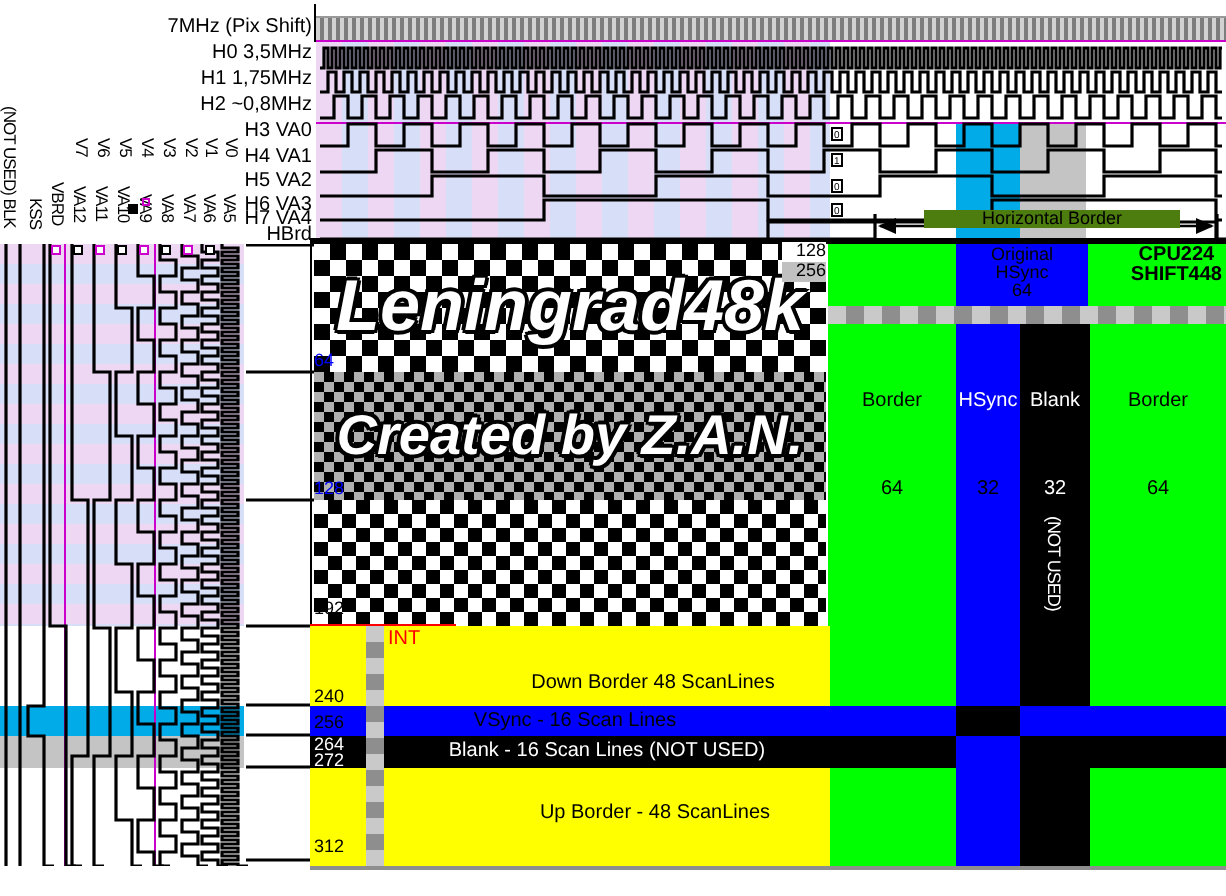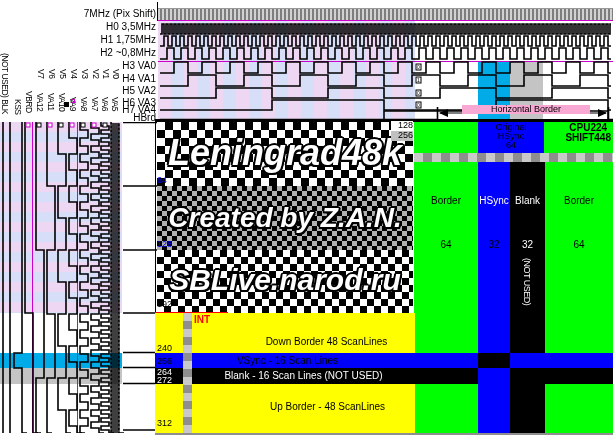--- a/index.html
+++ b/index.html
@@ -91,21 +91,21 @@
       <rect x="258" y="64" width="5" height="6" fill="#fff" stroke="#000" stroke-width="1"></rect>
       <text x="259" y="69" font-size="5px" font-family="Liberation Sans, sans-serif">0</text>
       <rect x="258" y="77" width="5" height="6" fill="#fff" stroke="#000" stroke-width="1"></rect>
       <text x="259" y="82" font-size="5px" font-family="Liberation Sans, sans-serif">1</text>
       <rect x="258" y="90" width="5" height="6" fill="#fff" stroke="#000" stroke-width="1"></rect>
       <text x="259" y="95" font-size="5px" font-family="Liberation Sans, sans-serif">0</text>
       <rect x="258" y="102" width="5" height="6" fill="#fff" stroke="#000" stroke-width="1"></rect>
       <text x="259" y="107" font-size="5px" font-family="Liberation Sans, sans-serif">0</text>
     </svg>
 
-  <div class="abs t9 ctr" style="left:462px;top:105px;width:128px;background:#f9a8d4;">Horizontal Border</div>
+  <div class="abs t9 ctr" style="left:462px;top:105px;width:128px;background:#4d7c0f;">Horizontal Border</div>
 
   <div class="abs" style="left:155px;top:119px;width:458px;height:3px;background:#000;"></div>
 
   <div class="abs vstripes" style="left:0;top:122px;width:122px;height:191px;"></div>
   <div class="abs" style="left:0;top:353px;width:122px;height:15px;background:#00abe8;"></div>
   <div class="abs" style="left:0;top:368px;width:122px;height:16px;background:#c4c4c4;"></div>
   <svg id="leftsvg" class="abs" style="left:0;top:122px;" width="158" height="311" viewBox="0 0 158 311">
       <line x1="32.5" y1="0" x2="32.5" y2="311" stroke="#cc00cc" stroke-width="1"></line>
       <line x1="77.5" y1="0" x2="77.5" y2="311" stroke="#cc00cc" stroke-width="1"></line>
       <path d="M3,0V311M10,0V311" fill="none" stroke="#000" stroke-width="1.6"></path>
@@ -136,21 +136,20 @@
       <line x1="123" y1="261.5" x2="157" y2="261.5" stroke="#000" stroke-width="1.4"></line>
       <line x1="123" y1="308" x2="157" y2="308" stroke="#000" stroke-width="1.4"></line>
     </svg>
   <div class="abs" style="left:155px;top:122px;width:1px;height:311px;background:#000;"></div>
 
   <div class="abs ck1" style="left:157px;top:122px;width:256px;height:64px;"></div>
   <div class="abs ck2" style="left:157px;top:186px;width:256px;height:64px;"></div>
   <div class="abs ck3" style="left:157px;top:250px;width:256px;height:63px;"></div>
   <div class="abs bigtxt" style="left:157px;top:122px;width:256px;height:64px;font-size:36px;line-height:62px;">Leningrad48k</div>
   <div class="abs bigtxt" style="left:157px;top:186px;width:256px;height:64px;font-size:28px;line-height:64px;">Created by Z.A.N.</div>
-  <div class="abs bigtxt" style="left:157px;top:250px;width:256px;height:63px;font-size:30px;line-height:60px;">SBLive.narod.ru</div>
 
   <div class="abs t9" style="left:391px;top:121px;width:22px;height:10px;background:#fff;text-align:right;">128</div>
   <div class="abs t9" style="left:391px;top:131px;width:22px;height:10px;background:#c0c0c0;text-align:right;">256</div>
 
   <div class="abs" style="left:414px;top:122px;width:199px;height:311px;background:#00ff00;">
     <div class="abs" style="left:64px;top:0;width:66px;height:31px;background:#0000ff;text-align:center;">
       <div class="t9" style="margin-top:1px;">Original</div>
       <div class="t9">HSync</div>
       <div class="t9">64</div>
     </div>
@@ -176,21 +175,21 @@
     <div class="abs" style="left:0;top:231px;width:64px;height:15px;background:#0000ff;"></div>
     <div class="abs" style="left:64px;top:231px;width:32px;height:15px;background:#000;"></div>
     <div class="abs" style="left:96px;top:231px;width:103px;height:15px;background:#0000ff;"></div>
     <div class="abs" style="left:0;top:246px;width:64px;height:16px;background:#000;"></div>
     <div class="abs" style="left:64px;top:246px;width:32px;height:16px;background:#0000ff;"></div>
     <div class="abs" style="left:96px;top:246px;width:103px;height:16px;background:#000;"></div>
   </div>
 
   <div class="abs" style="left:155px;top:313px;width:260px;height:120px;background:#ffff00;">
     <div class="abs" style="left:0;top:-1px;width:73px;height:1px;background:#f00;"></div>
-    <div class="abs t" style="left:39px;top:2px;color:#f00;font-weight:bold;">INT</div>
+    <div class="abs t" style="left:39px;top:2px;color:#f00;font-weight:normal;">INT</div>
     <div class="abs t ctr" style="left:37px;top:24px;width:269px;">Down Border 48 ScanLines</div>
     <div class="abs" style="left:0;top:40px;width:260px;height:15px;background:#0000ff;">
       <div class="t ctr" style="margin:3px 0 0 21px;width:223px;color:#000;">VSync - 16 Scan Lines</div>
     </div>
     <div class="abs" style="left:0;top:55px;width:260px;height:16px;background:#000;">
       <div class="t ctr" style="margin:3px 0 0 37px;width:223px;color:#fff;">Blank - 16 Scan Lines (NOT USED)</div>
     </div>
     <div class="abs t ctr" style="left:37px;top:89px;width:223px;padding-left:48px;">Up Border - 48 ScanLines</div>
     <div class="abs graydash" style="left:28px;top:0;width:9px;height:120px;"></div>
   </div>

